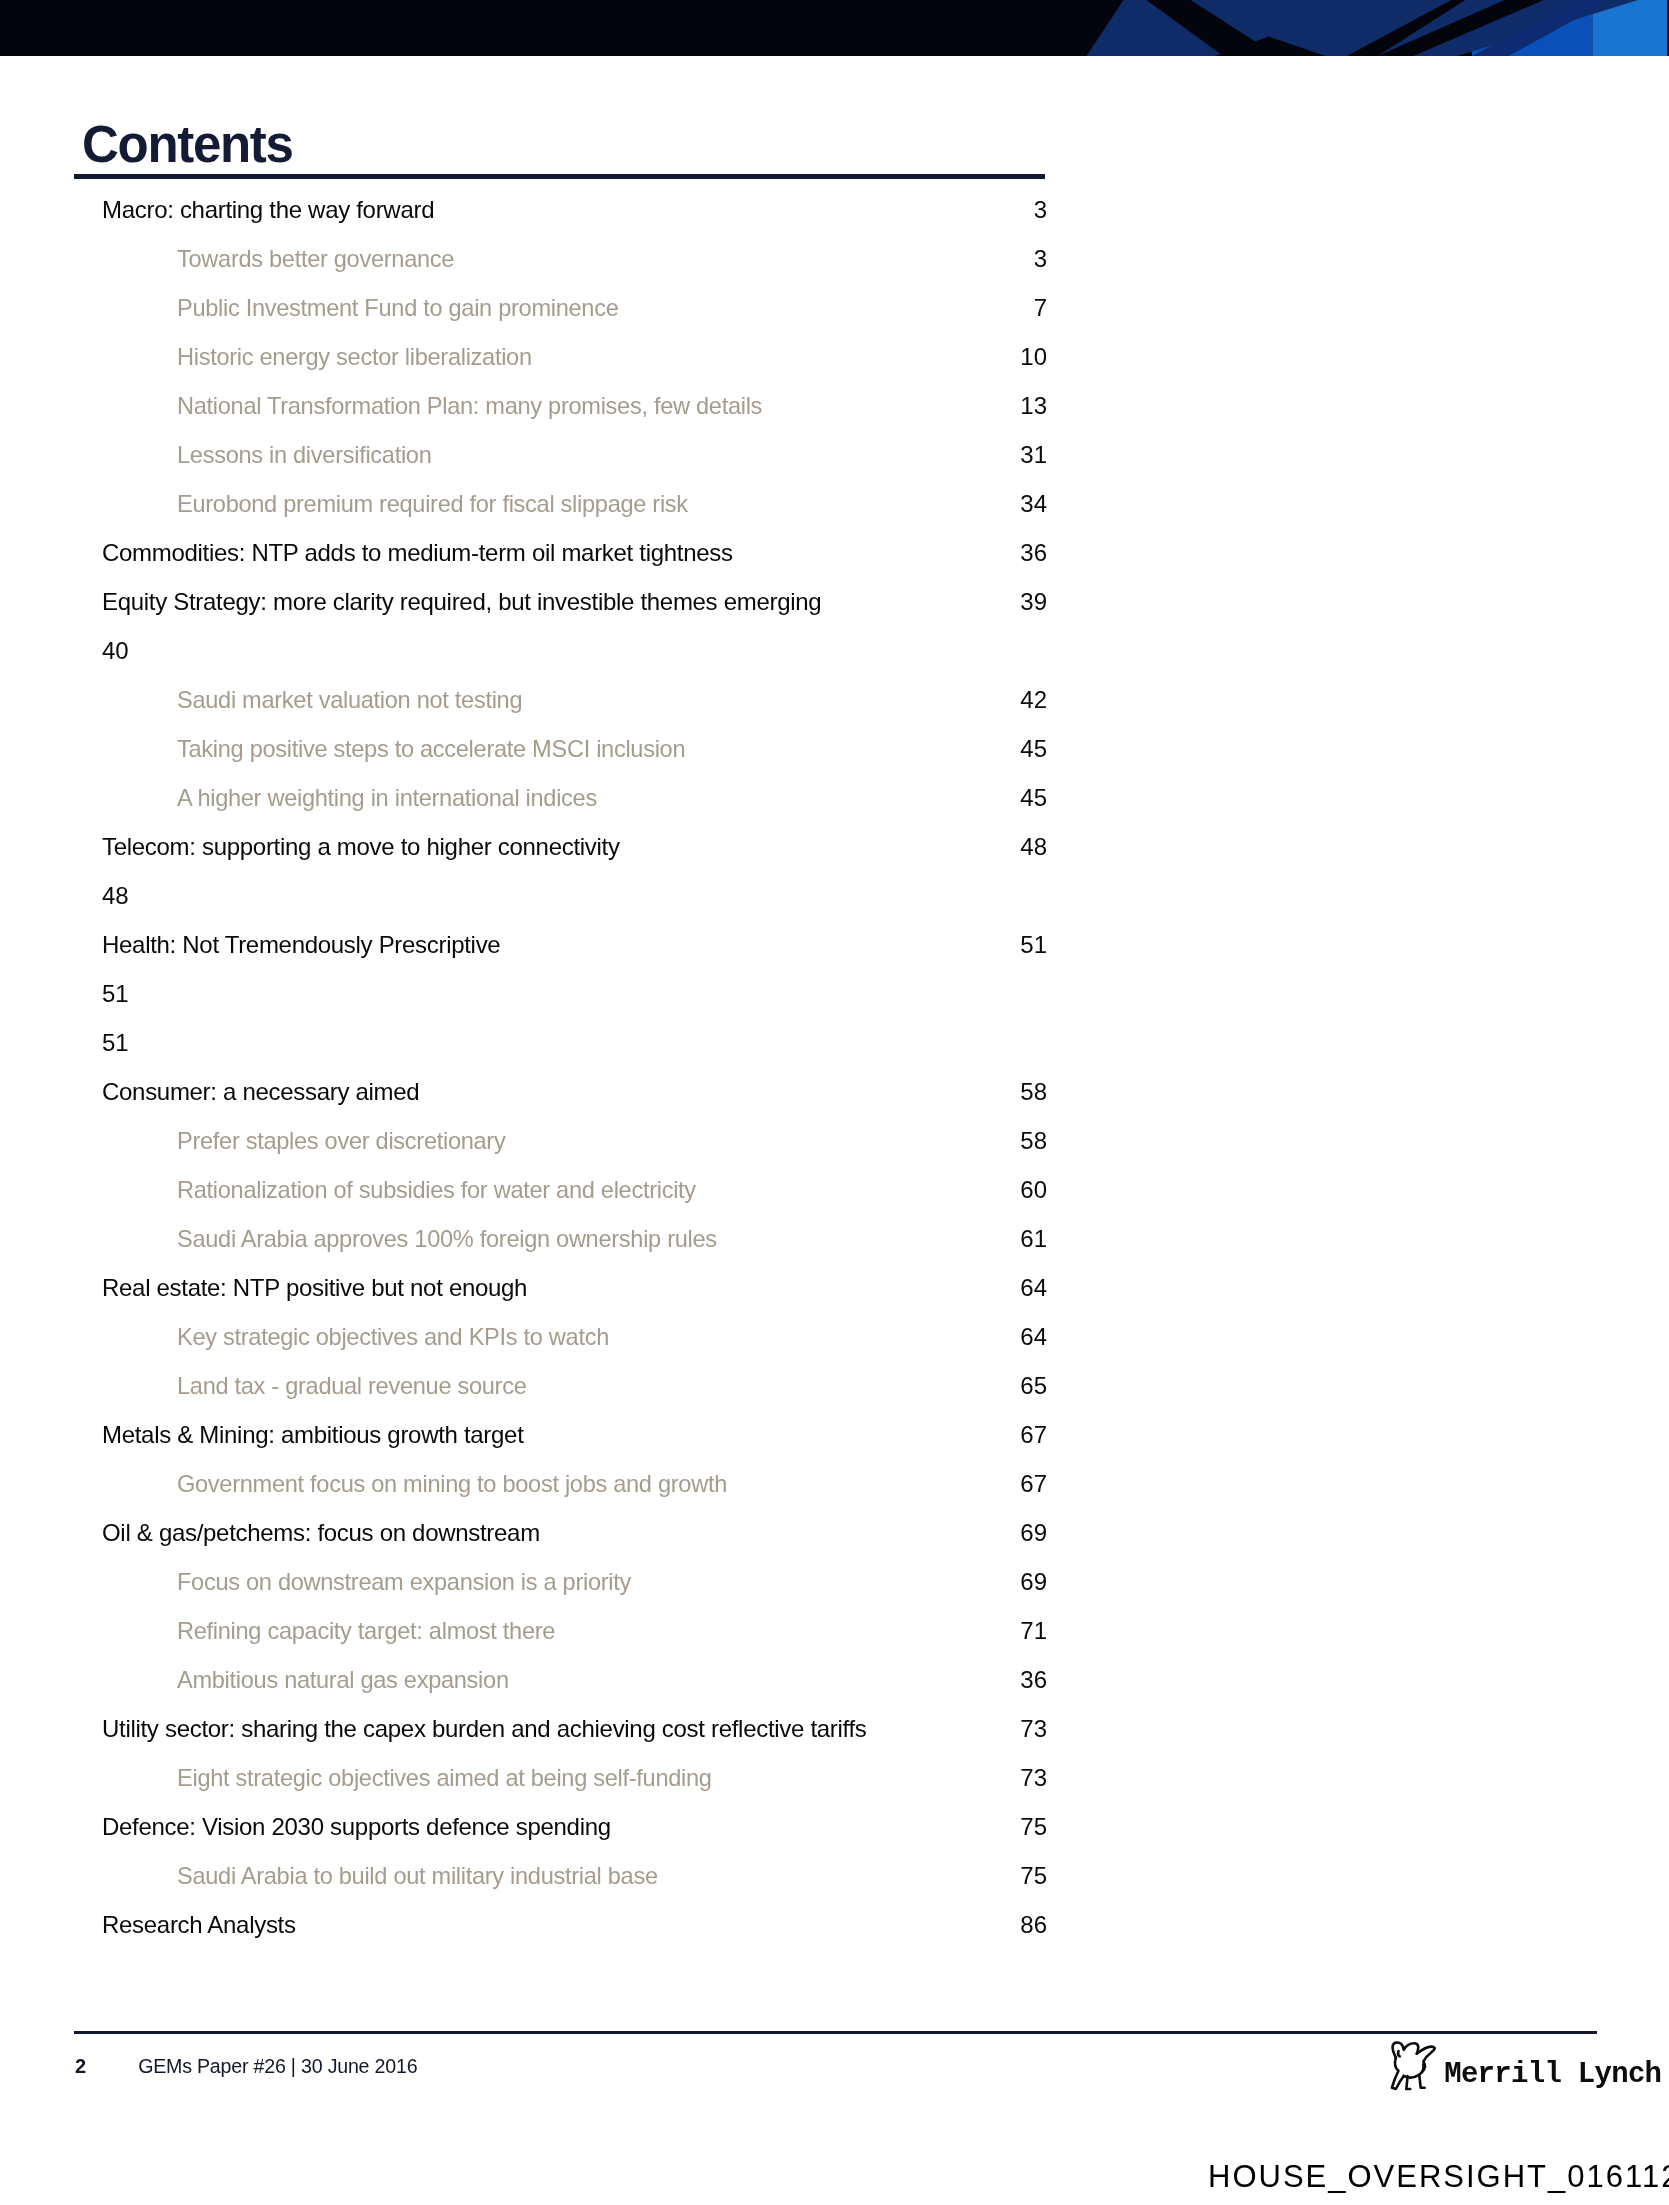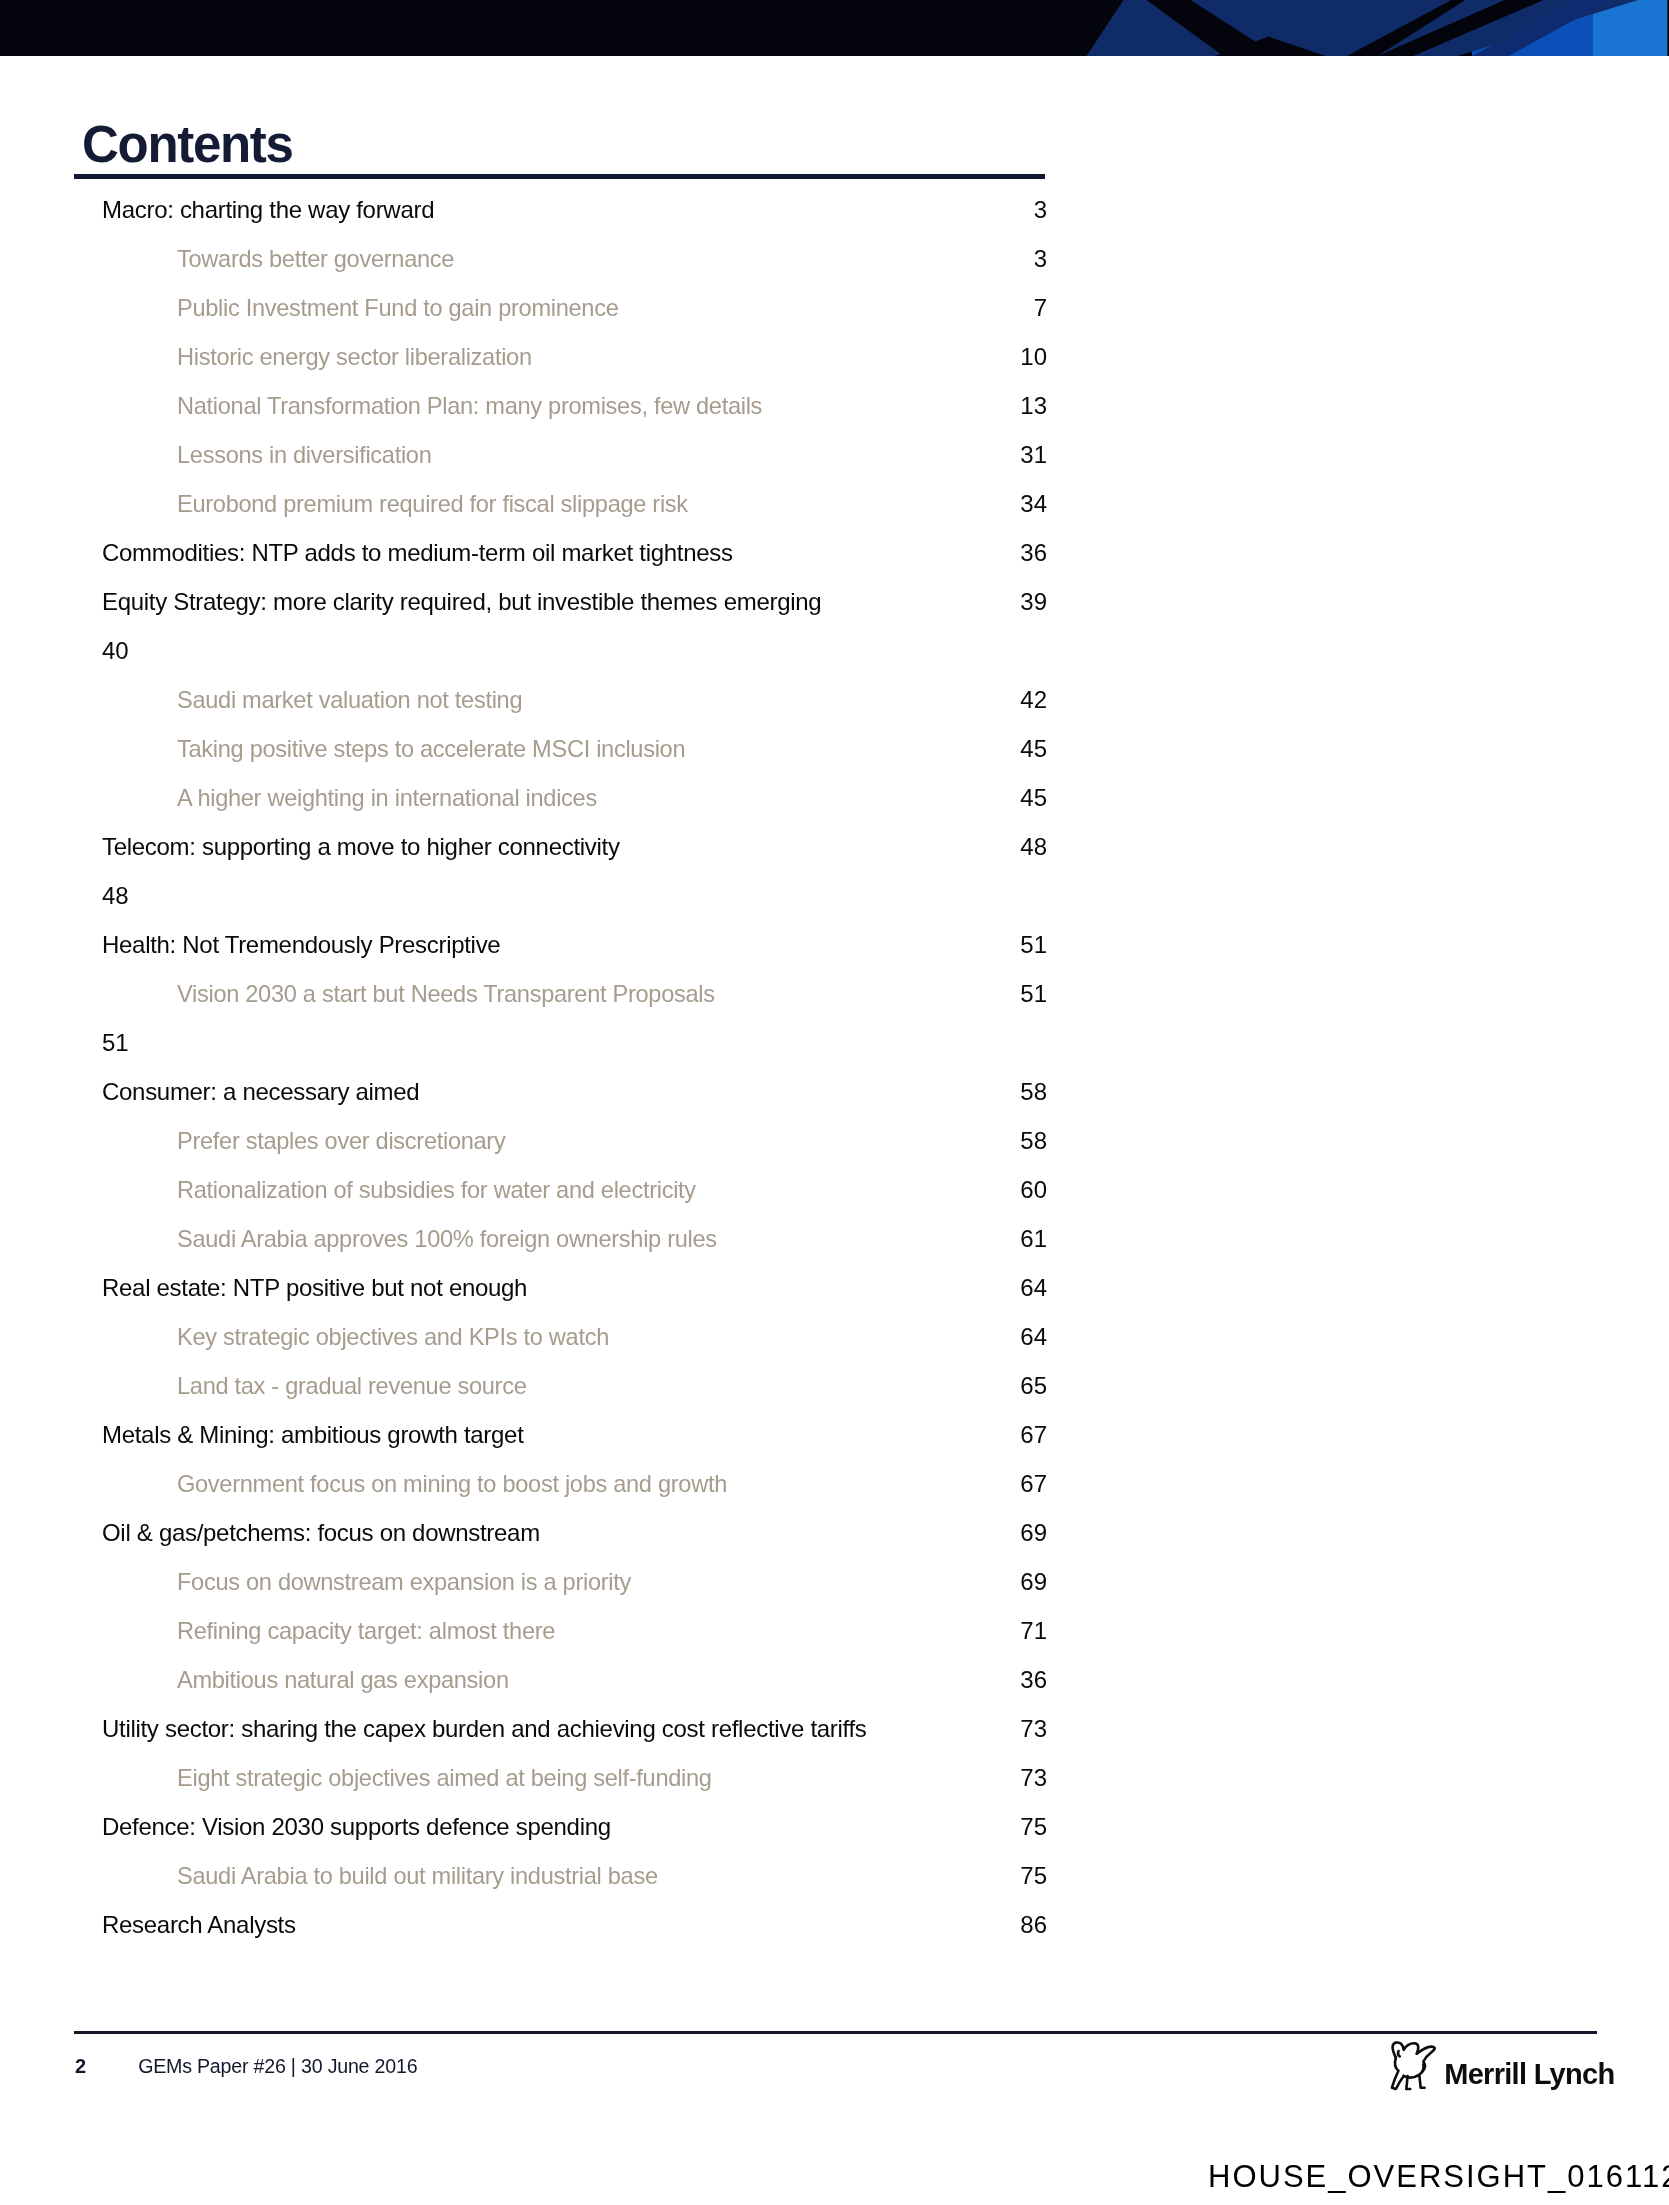--- a/index.html
+++ b/index.html
@@ -67,21 +67,21 @@
     color:var(--c-footer-text);
   }
   .footer-left .pgnum{font-size:20px;font-weight:bold;}
   .footer-left .pub{font-size:19.6px;letter-spacing:-0.2px;}
   .brand{
     position:absolute;left:1388px;top:2034px;width:211px;height:59px;
     display:flex;align-items:flex-end;gap:5.2px;
   }
   .brand .bull{flex:0 0 auto;}
   .brand .brand-name{
-    font-family:Liberation Sans, sans-serif;
+    font-family:Liberation Mono, monospace;
     font-size:29px;font-weight:bold;color:#0d0d0d;
     letter-spacing:-0.7px;line-height:1;padding-bottom:3.9px;
     white-space:nowrap;
   }
   .watermark{
     position:absolute;left:1208px;top:2159px;
     font-size:31px;color:var(--c-watermark);letter-spacing:2px;
     white-space:nowrap;
   }
 </style>
@@ -163,21 +163,20 @@
       <span class="pg">48</span>
     </div>
     <div class="toc-row sub">
       <span class="pg">48</span>
     </div>
     <div class="toc-row main">
       <span class="lbl">Health: Not Tremendously Prescriptive</span>
       <span class="pg">51</span>
     </div>
     <div class="toc-row sub">
-      <span class="lbl">Vision 2030 a start but Needs Transparent Proposals</span>
       <span class="pg">51</span>
     </div>
     <div class="toc-row sub">
       <span class="pg">51</span>
     </div>
     <div class="toc-row main">
       <span class="lbl">Consumer: a necessary aimed</span>
       <span class="pg">58</span>
     </div>
     <div class="toc-row sub">

